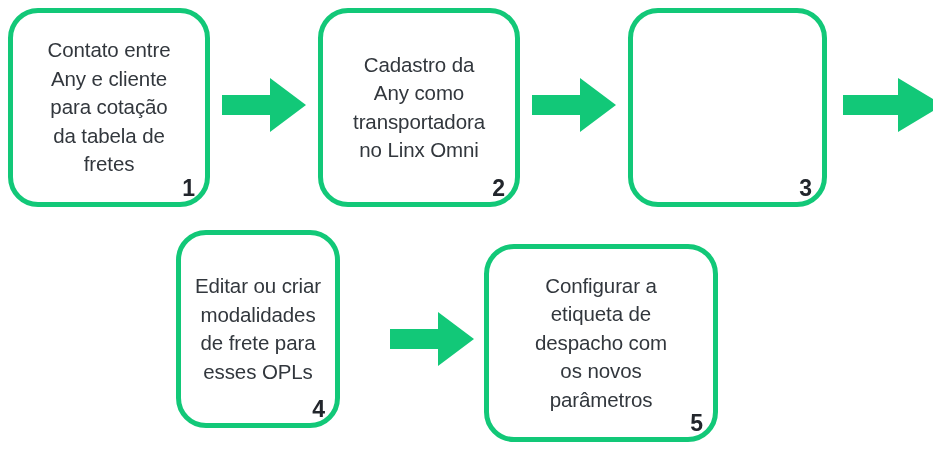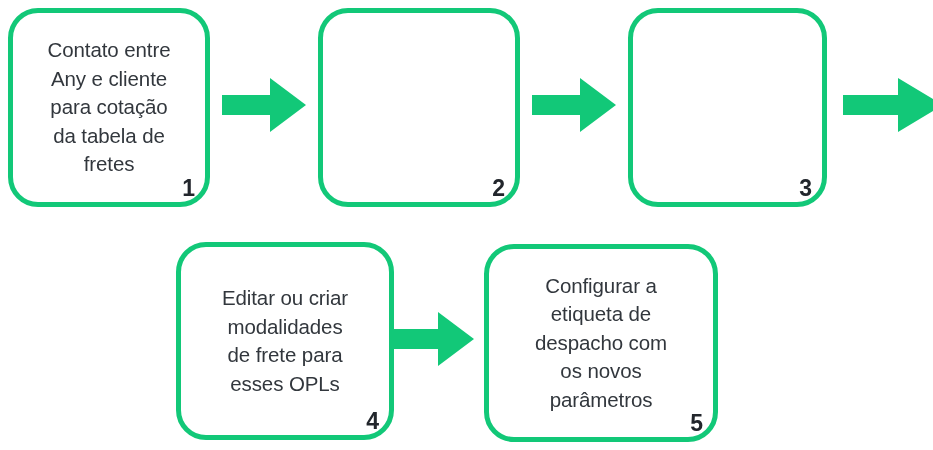--- a/index.html
+++ b/index.html
@@ -50,21 +50,21 @@
     font-size: 23px;
     font-weight: bold;
     line-height: 1;
     letter-spacing: 0px;
   }
 
   
   #box-1 { left: 8px;   top: 8px;   width: 202px; height: 199px; }
   #box-2 { left: 318px; top: 8px;   width: 202px; height: 199px; }
   #box-3 { left: 628px; top: 8px;   width: 199px; height: 199px; }
-  #box-4 { left: 176px; top: 242px; width: 218px; height: 198px; }
+  #box-4 { left: 176px; top: 230px; width: 164px; height: 198px; }
   #box-5 { left: 484px; top: 244px; width: 234px; height: 198px; }
 
   
   .flow-arrow {
     position: absolute;
     display: block;
   }
   #arrow-1-2 { left: 222px; top: 78px;  width: 84px; height: 54px; }
   #arrow-2-3 { left: 532px; top: 78px;  width: 84px; height: 54px; }
   #arrow-3-out { left: 843px; top: 78px; width: 100px; height: 54px; }
@@ -86,20 +86,24 @@
     <span class="step-number">1</span>
   </div>
 
   <div class="flow-arrow" id="arrow-1-2">
     <svg viewBox="0 0 84 54" preserveAspectRatio="none" aria-hidden="true">
       <polygon points="0,17 48,17 48,0 84,27 48,54 48,37 0,37" fill="#12c878"></polygon>
     </svg>
   </div>
 
   <div class="step-box" id="box-2">
+    <span class="step-label">Cadastro da
+Any como
+transportadora
+no Linx Omni</span>
     <span class="step-number">2</span>
   </div>
 
   <div class="flow-arrow" id="arrow-2-3">
     <svg viewBox="0 0 84 54" preserveAspectRatio="none" aria-hidden="true">
       <polygon points="0,17 48,17 48,0 84,27 48,54 48,37 0,37" fill="#12c878"></polygon>
     </svg>
   </div>
 
   <div class="step-box" id="box-3">

